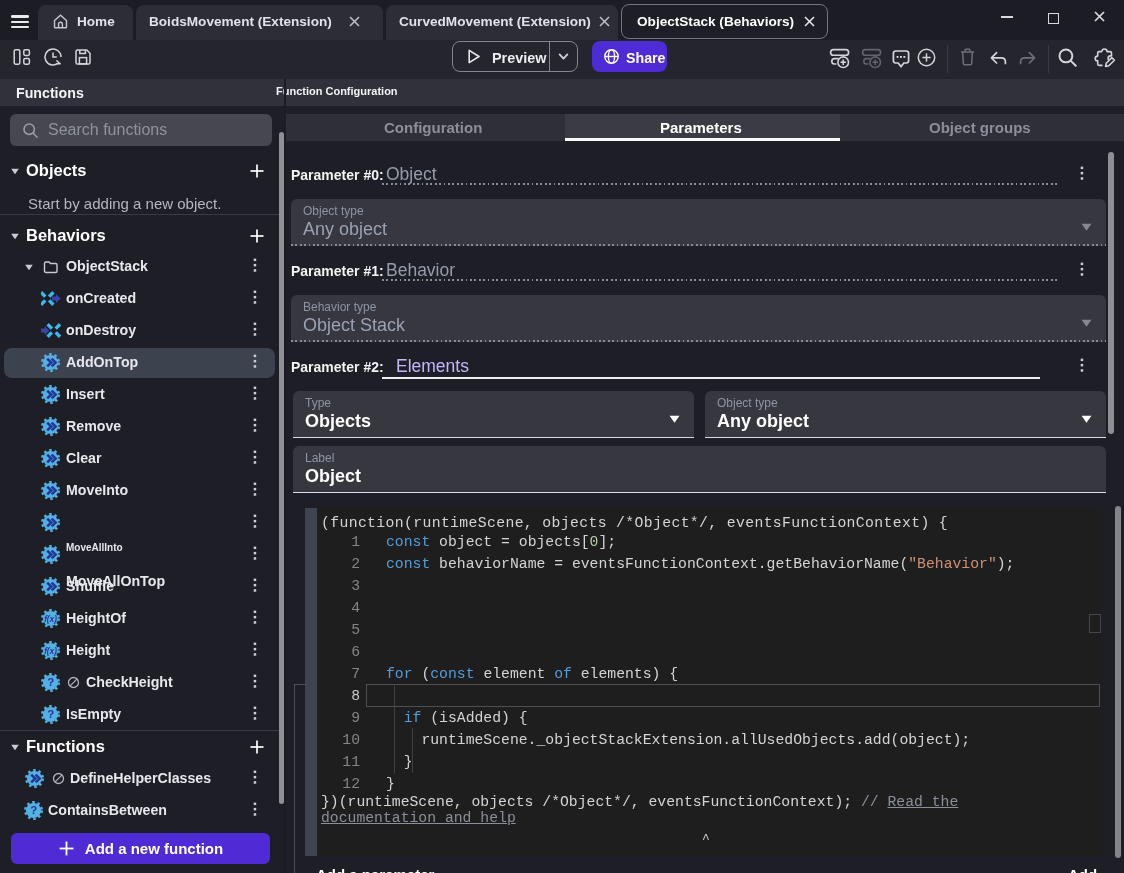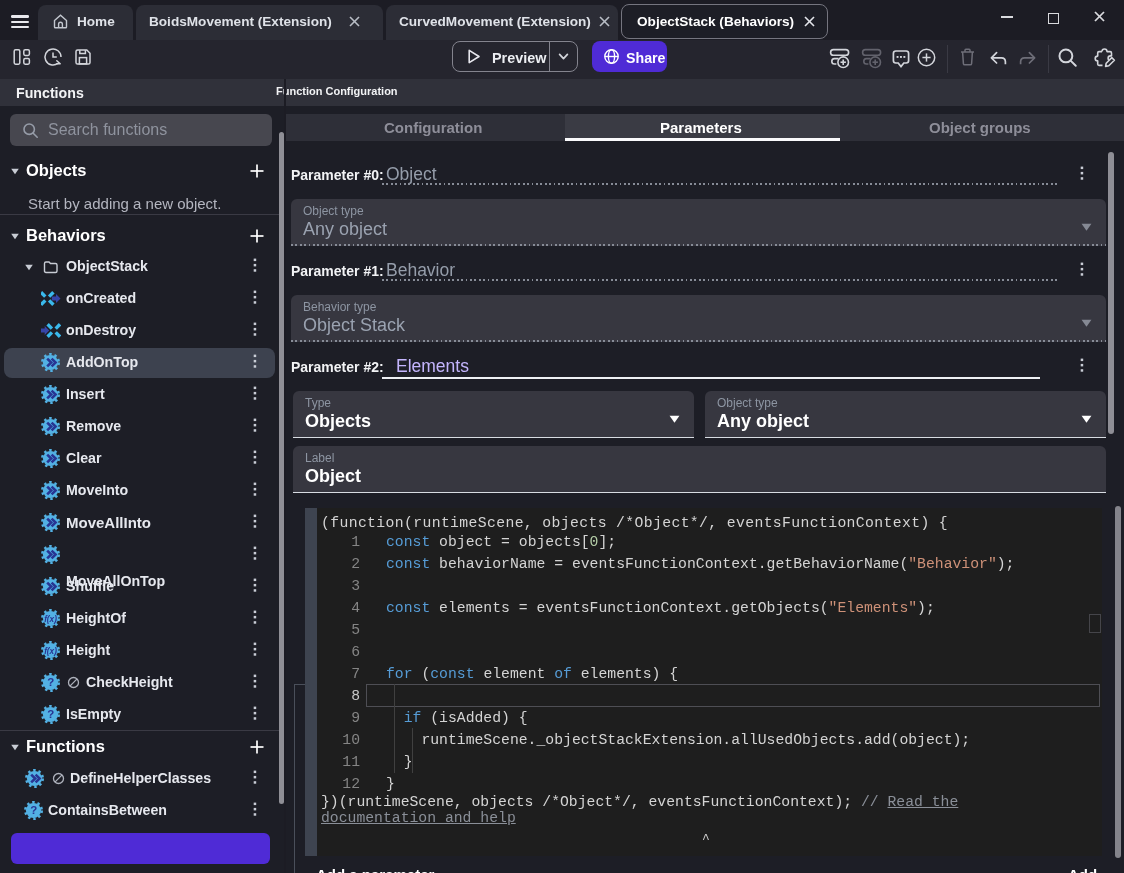--- a/index.html
+++ b/index.html
@@ -246,21 +246,21 @@
         <rect x="0.7" y="0.6" width="2.5" height="2.5" fill="#c9cdd6"></rect>
         <rect x="0.7" y="5.9" width="2.5" height="2.5" fill="#c9cdd6"></rect>
         <rect x="0.7" y="11.2" width="2.5" height="2.5" fill="#c9cdd6"></rect>
       </svg></div>
 <div class="abs" style="left:41px;top:513px;line-height:0;"><svg width="19" height="19" viewBox="0 0 19 19">
         <circle cx="9.5" cy="9.5" r="7.6" fill="#53b1e4"></circle>
         <circle cx="9.5" cy="9.5" r="8.2" fill="none" stroke="#53b1e4" stroke-width="2.6" stroke-dasharray="2.45 2.85"></circle>
         <path d="M6.2 5.6 10.2 9.5 6.2 13.4" stroke="#283593" stroke-width="2.6" fill="none"></path>
         <path d="M10.6 5.6 14.6 9.5 10.6 13.4" stroke="#283593" stroke-width="2.6" fill="none"></path>
       </svg></div>
-<div class="abs" style="left:66px;top:514px;font-size:15px;color:#e6e8ee;font-weight:700;white-space:nowrap;">MoveAllInto</div>
+<div class="abs" style="left:66px;top:542px;font-size:10px;color:#e6e8ee;font-weight:700;white-space:nowrap;">MoveAllInto</div>
 <div class="abs" style="left:253px;top:514px;line-height:0;"><svg width="4" height="15" viewBox="0 0 4 15">
         <rect x="0.7" y="0.6" width="2.5" height="2.5" fill="#c9cdd6"></rect>
         <rect x="0.7" y="5.9" width="2.5" height="2.5" fill="#c9cdd6"></rect>
         <rect x="0.7" y="11.2" width="2.5" height="2.5" fill="#c9cdd6"></rect>
       </svg></div>
 <div class="abs" style="left:41px;top:545px;line-height:0;"><svg width="19" height="19" viewBox="0 0 19 19">
         <circle cx="9.5" cy="9.5" r="7.6" fill="#53b1e4"></circle>
         <circle cx="9.5" cy="9.5" r="8.2" fill="none" stroke="#53b1e4" stroke-width="2.6" stroke-dasharray="2.45 2.85"></circle>
         <path d="M6.2 5.6 10.2 9.5 6.2 13.4" stroke="#283593" stroke-width="2.6" fill="none"></path>
         <path d="M10.6 5.6 14.6 9.5 10.6 13.4" stroke="#283593" stroke-width="2.6" fill="none"></path>
@@ -361,20 +361,27 @@
         <circle cx="9.5" cy="9.5" r="8.2" fill="none" stroke="#53b1e4" stroke-width="2.6" stroke-dasharray="2.45 2.85"></circle>
         <text x="9.7" y="13.4" font-size="11.5" font-weight="bold" text-anchor="middle" fill="#283593" font-family="Liberation Sans">?</text>
       </svg></div>
 <div class="abs" style="left:48px;top:802px;font-size:14.2px;color:#e6e8ee;font-weight:700;white-space:nowrap;">ContainsBetween</div>
 <div class="abs" style="left:253px;top:802px;line-height:0;"><svg width="4" height="15" viewBox="0 0 4 15">
         <rect x="0.7" y="0.6" width="2.5" height="2.5" fill="#c9cdd6"></rect>
         <rect x="0.7" y="5.9" width="2.5" height="2.5" fill="#c9cdd6"></rect>
         <rect x="0.7" y="11.2" width="2.5" height="2.5" fill="#c9cdd6"></rect>
       </svg></div>
 <div class="abs" style="left:11px;top:833px;width:259px;height:31px;background:#4f2bd6;border-radius:6px;display:flex;align-items:center;justify-content:center;"></div>
+<div class="abs" style="left:11px;top:833px;width:259px;height:31px;display:flex;align-items:center;justify-content:center;gap:10px;">
+      <svg width="17" height="17" viewBox="0 0 16 16">
+        <line x1="8" y1="1.5" x2="8" y2="14.5" stroke="#fff" stroke-width="1.7"></line>
+        <line x1="1.5" y1="8" x2="14.5" y2="8" stroke="#fff" stroke-width="1.7"></line>
+      </svg>
+      <span style="color:#fff;font-weight:700;font-size:15px;">Add a new function</span>
+    </div>
 <div class="abs" style="left:279px;top:132px;width:5px;height:672px;background:#8f8f96;border-radius:3px;"></div>
 <div class="abs" style="left:284px;top:79px;width:2px;height:794px;background:#1c1c24;"></div>
 <div class="abs" style="left:286px;top:114px;width:838px;height:27px;background:#2e2f38;"></div>
 <div class="abs" style="left:565px;top:114px;width:275px;height:24px;background:#3a3b44;"></div>
 <div class="abs" style="left:384px;top:119px;font-size:15px;color:#8e8e99;font-weight:700;white-space:nowrap;left:384px;">Configuration</div>
 <div class="abs" style="left:660px;top:119px;font-size:15px;color:#fff;font-weight:700;white-space:nowrap;">Parameters</div>
 <div class="abs" style="left:929px;top:119px;font-size:15px;color:#8e8e99;font-weight:700;white-space:nowrap;">Object groups</div>
 <div class="abs" style="left:565px;top:138px;width:275px;height:3px;background:#fafafc;"></div>
 <div class="abs" style="left:291px;top:167px;font-size:14px;color:#f2f3f5;font-weight:700;white-space:nowrap;">Parameter #0:</div>
 <div class="abs" style="left:386px;top:164px;font-size:17.5px;color:#959daa;font-weight:400;white-space:nowrap;">Object</div>
@@ -436,21 +443,20 @@
 <div class="abs" style="left:317px;top:508px;width:785px;height:348px;background:#1e1e1e;"></div>
 <div class="abs" style="left:294px;top:684px;width:1px;height:189px;background:#4a4f5a;"></div>
 <div class="abs" style="left:294px;top:684px;width:11px;height:1px;background:#4a4f5a;"></div>
 <div class="abs" style="left:321px;top:512px;font-family:&quot;Liberation Mono&quot;,monospace;font-size:14.75px;line-height:22px;letter-spacing:0.37px;white-space:pre;color:#d4d4d4">(function(runtimeScene, objects /*Object*/, eventsFunctionContext) {</div>
 <div class="abs" style="left:330px;top:531px;width:30px;font-family:&quot;Liberation Mono&quot;,monospace;font-size:14.75px;line-height:22px;text-align:right;color:#858585;">1</div>
 <div class="abs" style="left:386px;top:531px;font-family:&quot;Liberation Mono&quot;,monospace;font-size:14.75px;line-height:22px;white-space:pre;"><span style="color:#569cd6">const</span><span style="color:#d4d4d4"> object = objects[</span><span style="color:#b5cea8">0</span><span style="color:#d4d4d4">];</span></div>
 <div class="abs" style="left:330px;top:553px;width:30px;font-family:&quot;Liberation Mono&quot;,monospace;font-size:14.75px;line-height:22px;text-align:right;color:#858585;">2</div>
 <div class="abs" style="left:386px;top:553px;font-family:&quot;Liberation Mono&quot;,monospace;font-size:14.75px;line-height:22px;white-space:pre;"><span style="color:#569cd6">const</span><span style="color:#d4d4d4"> behaviorName = eventsFunctionContext.getBehaviorName(</span><span style="color:#ce9178">"Behavior"</span><span style="color:#d4d4d4">);</span></div>
 <div class="abs" style="left:330px;top:575px;width:30px;font-family:&quot;Liberation Mono&quot;,monospace;font-size:14.75px;line-height:22px;text-align:right;color:#858585;">3</div>
 <div class="abs" style="left:330px;top:597px;width:30px;font-family:&quot;Liberation Mono&quot;,monospace;font-size:14.75px;line-height:22px;text-align:right;color:#858585;">4</div>
-<div class="abs" style="left:386px;top:597px;font-family:&quot;Liberation Mono&quot;,monospace;font-size:14.75px;line-height:22px;white-space:pre;"><span style="color:#569cd6">const</span><span style="color:#d4d4d4"> elements = eventsFunctionContext.getObjects(</span><span style="color:#ce9178">"Elements"</span><span style="color:#d4d4d4">);</span></div>
 <div class="abs" style="left:330px;top:619px;width:30px;font-family:&quot;Liberation Mono&quot;,monospace;font-size:14.75px;line-height:22px;text-align:right;color:#858585;">5</div>
 <div class="abs" style="left:330px;top:641px;width:30px;font-family:&quot;Liberation Mono&quot;,monospace;font-size:14.75px;line-height:22px;text-align:right;color:#858585;">6</div>
 <div class="abs" style="left:330px;top:663px;width:30px;font-family:&quot;Liberation Mono&quot;,monospace;font-size:14.75px;line-height:22px;text-align:right;color:#858585;">7</div>
 <div class="abs" style="left:386px;top:663px;font-family:&quot;Liberation Mono&quot;,monospace;font-size:14.75px;line-height:22px;white-space:pre;"><span style="color:#569cd6">for</span><span style="color:#d4d4d4"> (</span><span style="color:#569cd6">const</span><span style="color:#d4d4d4"> element </span><span style="color:#569cd6">of</span><span style="color:#d4d4d4"> elements) {</span></div>
 <div class="abs" style="left:330px;top:685px;width:30px;font-family:&quot;Liberation Mono&quot;,monospace;font-size:14.75px;line-height:22px;text-align:right;color:#c8c8c8;">8</div>
 <div class="abs" style="left:330px;top:707px;width:30px;font-family:&quot;Liberation Mono&quot;,monospace;font-size:14.75px;line-height:22px;text-align:right;color:#858585;">9</div>
 <div class="abs" style="left:386px;top:707px;font-family:&quot;Liberation Mono&quot;,monospace;font-size:14.75px;line-height:22px;white-space:pre;"><span style="color:#d4d4d4">  </span><span style="color:#569cd6">if</span><span style="color:#d4d4d4"> (isAdded) {</span></div>
 <div class="abs" style="left:330px;top:729px;width:30px;font-family:&quot;Liberation Mono&quot;,monospace;font-size:14.75px;line-height:22px;text-align:right;color:#858585;">10</div>
 <div class="abs" style="left:386px;top:729px;font-family:&quot;Liberation Mono&quot;,monospace;font-size:14.75px;line-height:22px;white-space:pre;"><span style="color:#d4d4d4">    runtimeScene._objectStackExtension.allUsedObjects.add(object);</span></div>
 <div class="abs" style="left:330px;top:751px;width:30px;font-family:&quot;Liberation Mono&quot;,monospace;font-size:14.75px;line-height:22px;text-align:right;color:#858585;">11</div>

